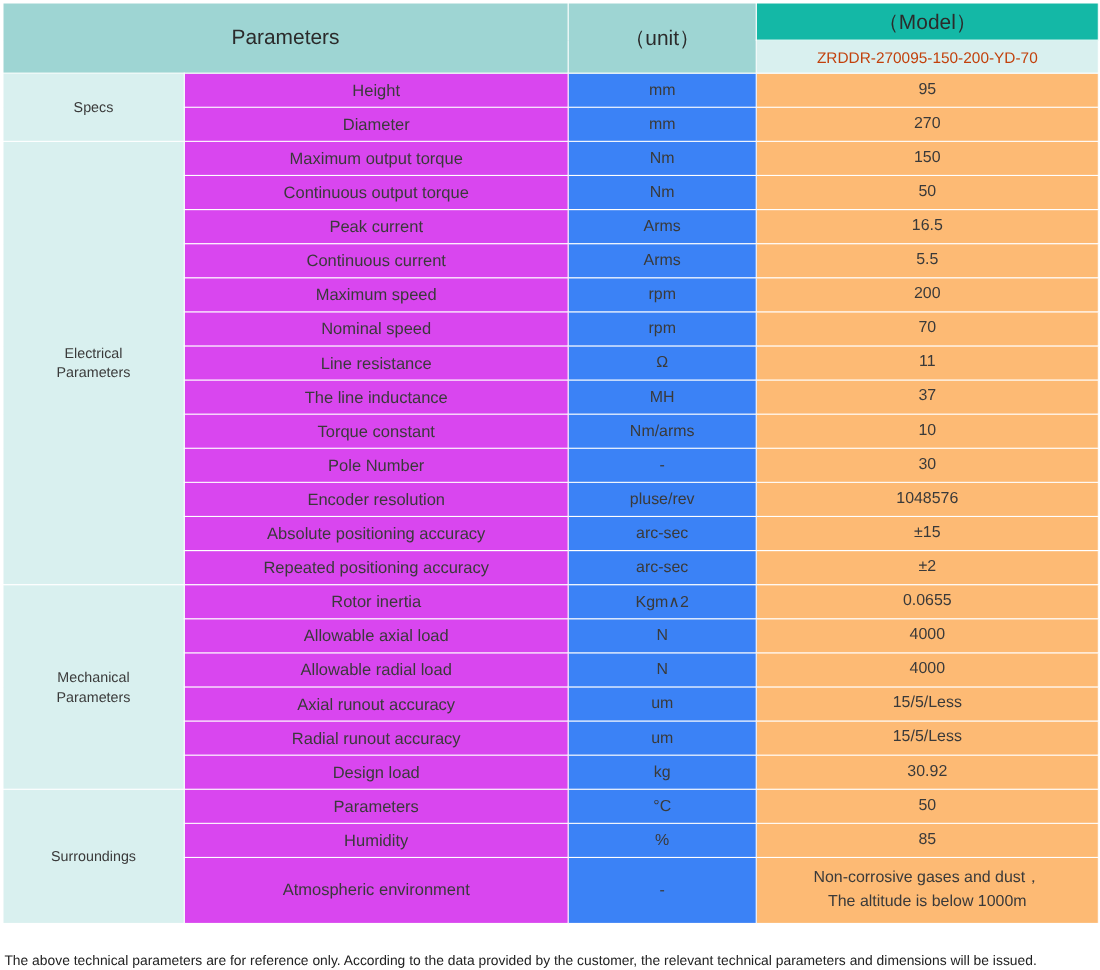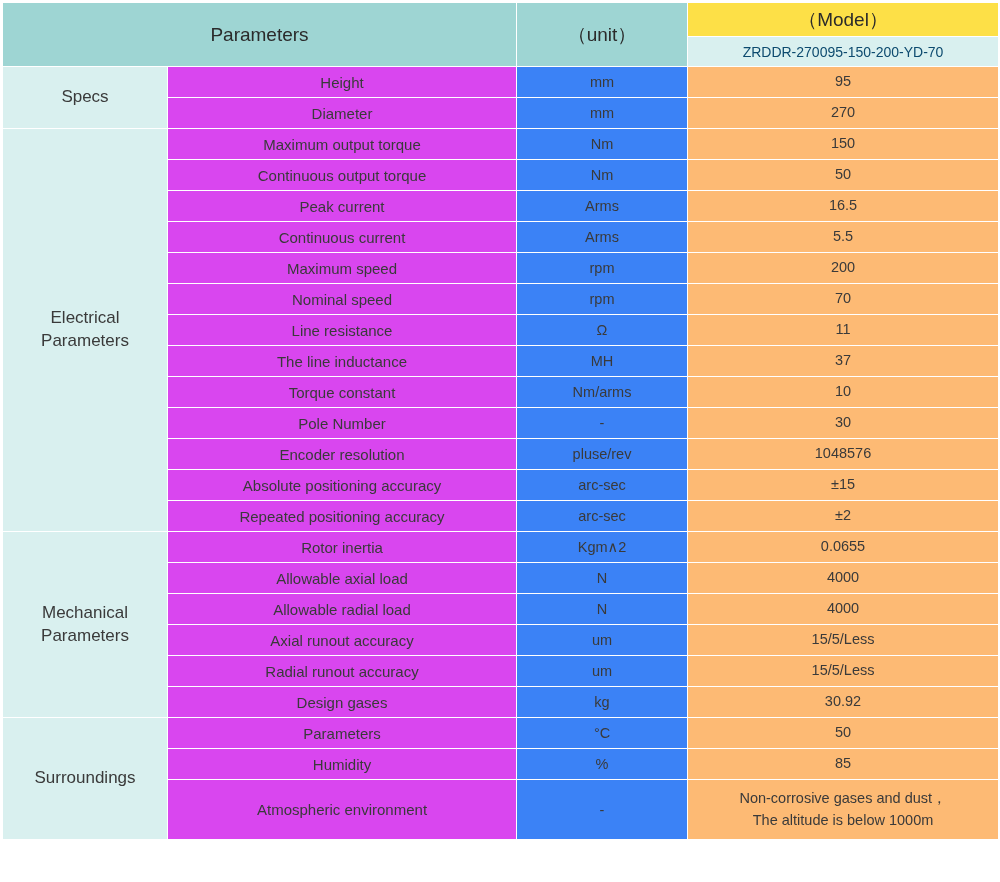--- a/index.html
+++ b/index.html
@@ -33,35 +33,35 @@
     padding: 0;
   }
   
   .hdr {
     background: #9ed5d3;
     color: #2b2b2b;
     font-size: 19px;
     height: 38px;
   }
   .hdr-model-top {
-    background: #fde047;
+    background: #14b8a6;
     color: #2b2b2b;
     font-size: 19px;
     height: 34px;
   }
   .hdr-model-sub {
     background: #d9f0ef;
-    color: #0c4a6e;
+    color: #c2410c;
     font-size: 14px;
     height: 30px;
   }
   .grp {
     background: #d9f0ef;
     color: #3a3a3a;
-    font-size: 17px;
+    font-size: 13px;
     line-height: 1.35;
     width: 165px;
   }
   .pname {
     background: #d946ef;
     color: #3a3a3a;
     text-align: left;
     padding-left: 30px;
     font-size: 15px;
     height: 31px;
@@ -213,21 +213,21 @@
           <td class="pname">Axial runout accuracy</td>
           <td class="unit">um</td>
           <td class="val multi">15/5/Less</td>
         </tr>
         <tr>
           <td class="pname">Radial runout accuracy</td>
           <td class="unit">um</td>
           <td class="val multi">15/5/Less</td>
         </tr>
         <tr>
-          <td class="pname">Design gases</td>
+          <td class="pname">Design load</td>
           <td class="unit">kg</td>
           <td class="val multi">30.92</td>
         </tr>
         <tr>
           <td class="grp multi" rowspan="3">Surroundings</td>
           <td class="pname">Parameters</td>
           <td class="unit">°C</td>
           <td class="val multi">50</td>
         </tr>
         <tr>
@@ -236,13 +236,14 @@
           <td class="val multi">85</td>
         </tr>
         <tr>
           <td class="pname">Atmospheric environment</td>
           <td class="unit">-</td>
           <td class="val multi" style="height: 60px;">Non-corrosive gases and dust，
 The altitude is below 1000m</td>
         </tr>
       </tbody>
   </table>
+  <div class="footnote">The above technical parameters are for reference only. According to the data provided by the customer, the relevant technical parameters and dimensions will be issued.</div>
 </div>
 
 </body></html>

